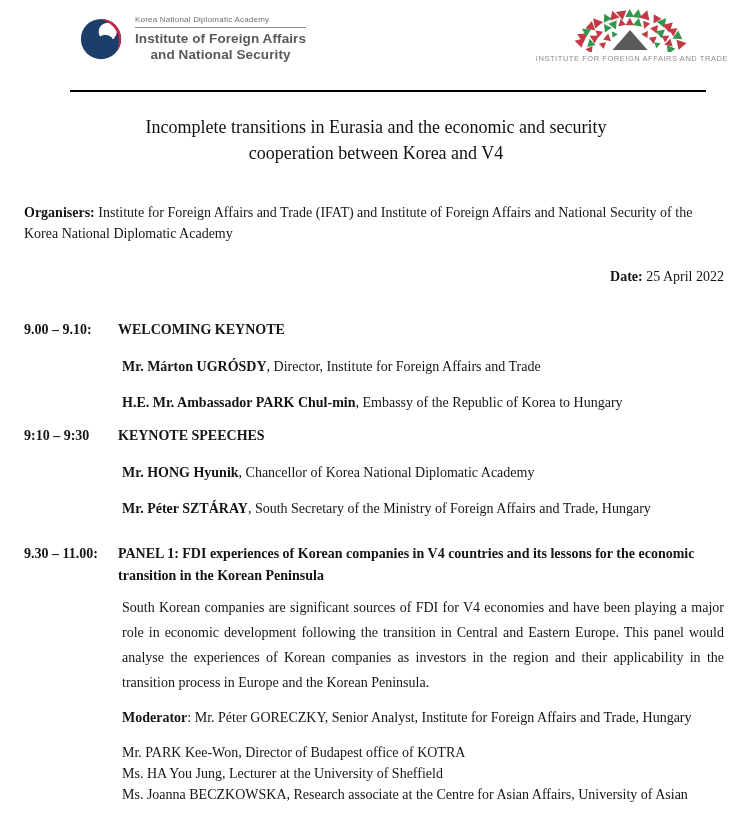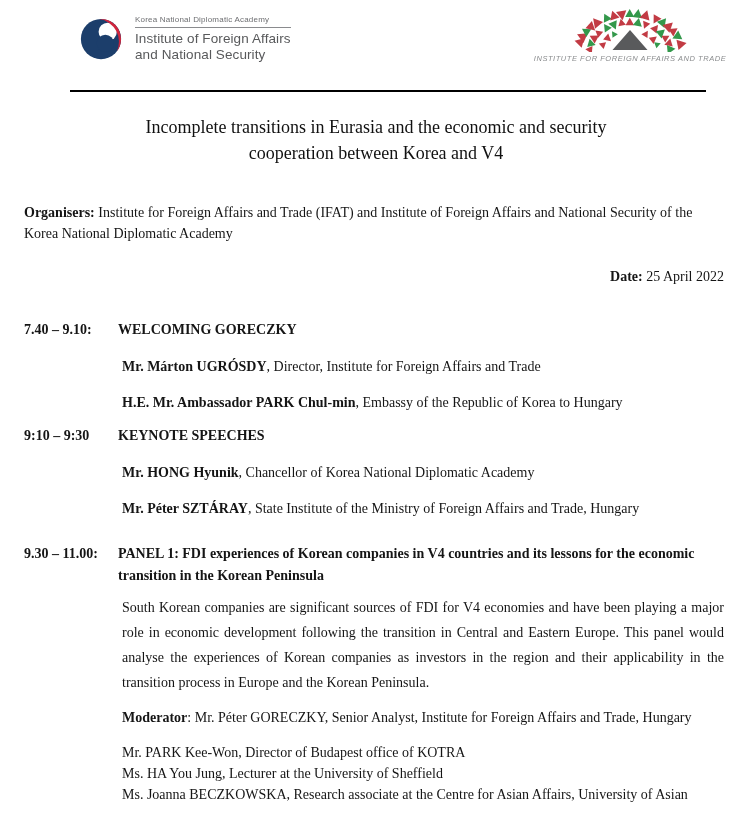--- a/index.html
+++ b/index.html
@@ -17,23 +17,23 @@
   .logo-left { display:flex; align-items:center; gap:11px; margin-top:7px; }
   .emblem svg { display:block; }
   .knda-text { width:fit-content; }
   .knda-academy {
     font-family:"Liberation Sans", sans-serif;
     font-size:8px; color:#6d6e71; letter-spacing:.2px; white-space:nowrap;
     padding-bottom:3px; border-bottom:1px solid #8a8b8e; margin-bottom:3px;
   }
   .knda-inst {
     font-family:"Liberation Sans", sans-serif;
-    font-size:13.5px; font-weight:normal; color:#58595b; line-height:1.22; letter-spacing:.1px;
+    font-size:13.5px; font-weight:bold; color:#58595b; line-height:1.22; letter-spacing:.1px;text-align:center;
   }
-  .logo-right { width:196px; text-align:center;font-style:italic; }
+  .logo-right { width:196px; text-align:right; }
   .logo-right svg { display:block; margin:0 auto; }
   .ifat-caption {
     font-family:"Liberation Sans", sans-serif;
     font-size:7.5px; color:#8a8c8e; letter-spacing:.55px; white-space:nowrap; margin-top:2px;
   }
 
   
   .rule { border:none; border-top:2px solid #000; margin:26px 46px 0 70px; }
   .title {
     margin-top:22px; text-align:center;
@@ -137,34 +137,34 @@
   <h1 class="title">
     <span>Incomplete transitions in Eurasia and the economic and security</span><br>
     <span>cooperation between Korea and V4</span>
   </h1>
 
   <p class="meta organisers"><b>Organisers:</b><span> Institute for Foreign Affairs and Trade (IFAT) and Institute of Foreign Affairs and National Security of the Korea National Diplomatic Academy</span></p>
 
   <p class="meta date"><b>Date:</b><span> 25 April 2022</span></p>
 
   <section class="row row-1">
-    <div class="time">7.40 – 9.10:</div>
+    <div class="time">9.00 – 9.10:</div>
     <div class="content">
-      <div class="heading">WELCOMING GORECZKY</div>
+      <div class="heading">WELCOMING KEYNOTE</div>
       <p class="speaker"><b>Mr. Márton UGRÓSDY</b><span>, Director, Institute for Foreign Affairs and Trade</span></p>
       <p class="speaker"><b>H.E. Mr. Ambassador PARK Chul-min</b><span>, Embassy of the Republic of Korea to Hungary</span></p>
     </div>
   </section>
 
   <section class="row row-2">
     <div class="time">9:10 – 9:30</div>
     <div class="content">
       <div class="heading">KEYNOTE SPEECHES</div>
       <p class="speaker"><b>Mr. HONG Hyunik</b><span>, Chancellor of Korea National Diplomatic Academy</span></p>
-      <p class="speaker"><b>Mr. Péter SZTÁRAY</b><span>, State Institute of the Ministry of Foreign Affairs and Trade, Hungary</span></p>
+      <p class="speaker"><b>Mr. Péter SZTÁRAY</b><span>, South Secretary of the Ministry of Foreign Affairs and Trade, Hungary</span></p>
     </div>
   </section>
 
   <section class="row row-3">
     <div class="time">9.30 – 11.00:</div>
     <div class="content">
       <div class="heading">PANEL 1: FDI experiences of Korean companies in V4 countries and its lessons for the economic transition in the Korean Peninsula</div>
       <p class="desc">South Korean companies are significant sources of FDI for V4 economies and have been playing a major role in economic development following the transition in Central and Eastern Europe. This panel would analyse the experiences of Korean companies as investors in the region and their applicability in the transition process in Europe and the Korean Peninsula.</p>
       <p class="moderator"><b>Moderator</b><span>: Mr. Péter GORECZKY, Senior Analyst, Institute for Foreign Affairs and Trade, Hungary</span></p>
       <div class="participants">

